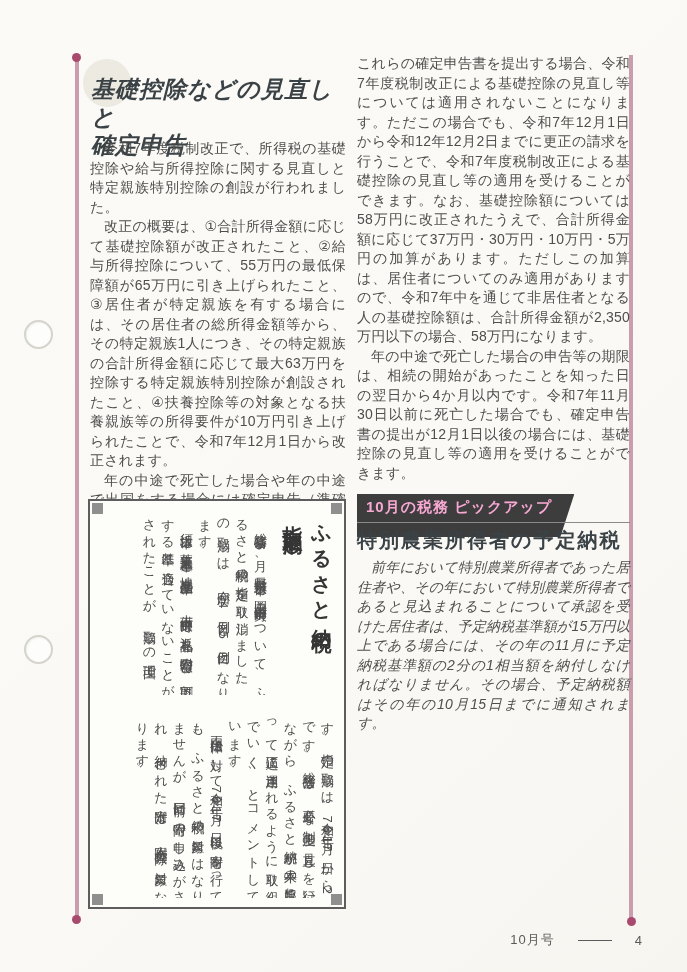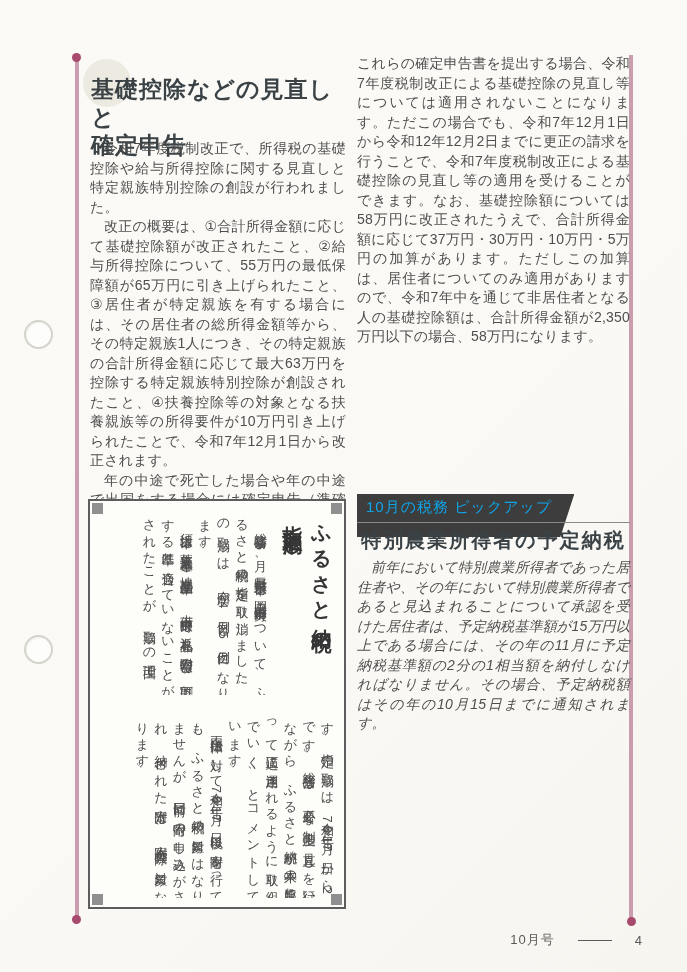--- a/index.html
+++ b/index.html
@@ -26,33 +26,33 @@
   
   .hole { position:absolute; width:25px; height:25px; border-radius:50%;
           border:2px solid #d4d3cc; background:rgba(255,255,255,.6);
           box-shadow:inset 1px 1px 2px rgba(0,0,0,.05); }
 
   
   .title-circle { position:absolute; left:83px; top:59px; width:48px; height:48px;
                   border-radius:50%; background:#e9e6dd; opacity:.85; }
   .article-title { position:absolute; left:91px; top:75px; width:262px;
                    font-size:23px; line-height:28px; font-weight:bold;
-                   color:#3a4246; letter-spacing:1px; }
+                   color:#3a4246; letter-spacing:1px;font-style:italic; }
   .col-left  { position:absolute; left:90px;  top:139px; width:256px; }
   .col-right { position:absolute; left:357px; top:54px;  width:273px; }
 
   
   .banner { position:absolute; left:357px; top:494px;
-            background:#3d3d3d; color:#0ea5e9; font-weight:normal; font-size:15px;
+            background:#3d3d3d; color:#f9a8d4; font-weight:bold; font-size:15px;
             letter-spacing:1px; padding:4px 22px 20px 9px;
             clip-path:polygon(0 0,100% 0,calc(100% - 14px) 100%,0 100%); }
   .banner-rule { position:absolute; left:357px; top:522px; width:273px; height:1px; background:#8a8a8a; }
   .pickup-heading { position:absolute; left:357px; top:527px; width:273px;
                     font-size:20px; font-weight:bold; color:#3a4246;
-                    letter-spacing:2px; text-align:center; }
+                    letter-spacing:2px; }
   .pickup-body { position:absolute; left:357px; top:558px; width:273px;font-style:italic; }
 
   
   .box { position:absolute; left:88px; top:499px; width:258px; height:410px;
          border:2px solid #5d5d5d; background:#fdfdfa; box-sizing:border-box;
          padding:9px 8px; display:flex; flex-direction:column; justify-content:space-between; }
   .corner { position:absolute; width:11px; height:11px; background:#8f8f8f; }
   .corner.tl { left:2px; top:2px; }  .corner.tr { right:2px; top:2px; }
   .corner.bl { left:2px; bottom:2px; } .corner.br { right:2px; bottom:2px; }
   .dan { writing-mode:vertical-rl; height:185px; font-size:13px; line-height:18.5px;
@@ -87,20 +87,21 @@
   </div>
 
   <div class="col-left body-text">
     <p class="indent">令和7年度税制改正で、所得税の基礎控除や給与所得控除に関する見直しと特定親族特別控除の創設が行われました。</p>
     <p class="indent">改正の概要は、①合計所得金額に応じて基礎控除額が改正されたこと、②給与所得控除について、55万円の最低保障額が65万円に引き上げられたこと、③居住者が特定親族を有する場合には、その居住者の総所得金額等から、その特定親族1人につき、その特定親族の合計所得金額に応じて最大63万円を控除する特定親族特別控除が創設されたこと、④扶養控除等の対象となる扶養親族等の所得要件が10万円引き上げられたことで、令和7年12月1日から改正されます。</p>
     <p class="indent">年の中途で死亡した場合や年の中途で出国をする場合には確定申告（準確定申告）をする必要があります。11月30日以前に</p>
   </div>
 
   <div class="col-right body-text">
     <p>これらの確定申告書を提出する場合、令和7年度税制改正による基礎控除の見直し等については適用されないことになります。ただこの場合でも、令和7年12月1日から令和12年12月2日までに更正の請求を行うことで、令和7年度税制改正による基礎控除の見直し等の適用を受けることができます。なお、基礎控除額については58万円に改正されたうえで、合計所得金額に応じて37万円・30万円・10万円・5万円の加算があります。ただしこの加算は、居住者についてのみ適用がありますので、令和7年中を通じて非居住者となる人の基礎控除額は、合計所得金額が2,350万円以下の場合、58万円になります。</p>
+    <p class="indent">年の中途で死亡した場合の申告等の期限は、相続の開始があったことを知った日の翌日から4か月以内です。令和7年11月30日以前に死亡した場合でも、確定申告書の提出が12月1日以後の場合には、基礎控除の見直し等の適用を受けることができます。</p>
   </div>
 
   <div class="banner">10月の税務 ピックアップ</div>
   <div class="banner-rule"></div>
   <div class="pickup-heading">特別農業所得者の予定納税</div>
   <div class="pickup-body body-text">
     <p class="indent">前年において特別農業所得者であった居住者や、その年において特別農業所得者であると見込まれることについて承認を受けた居住者は、予定納税基準額が15万円以上である場合には、その年の11月に予定納税基準額の2分の1相当額を納付しなければなりません。その場合、予定納税額はその年の10月15日までに通知されます。</p>
   </div>
 
   <div class="box">

